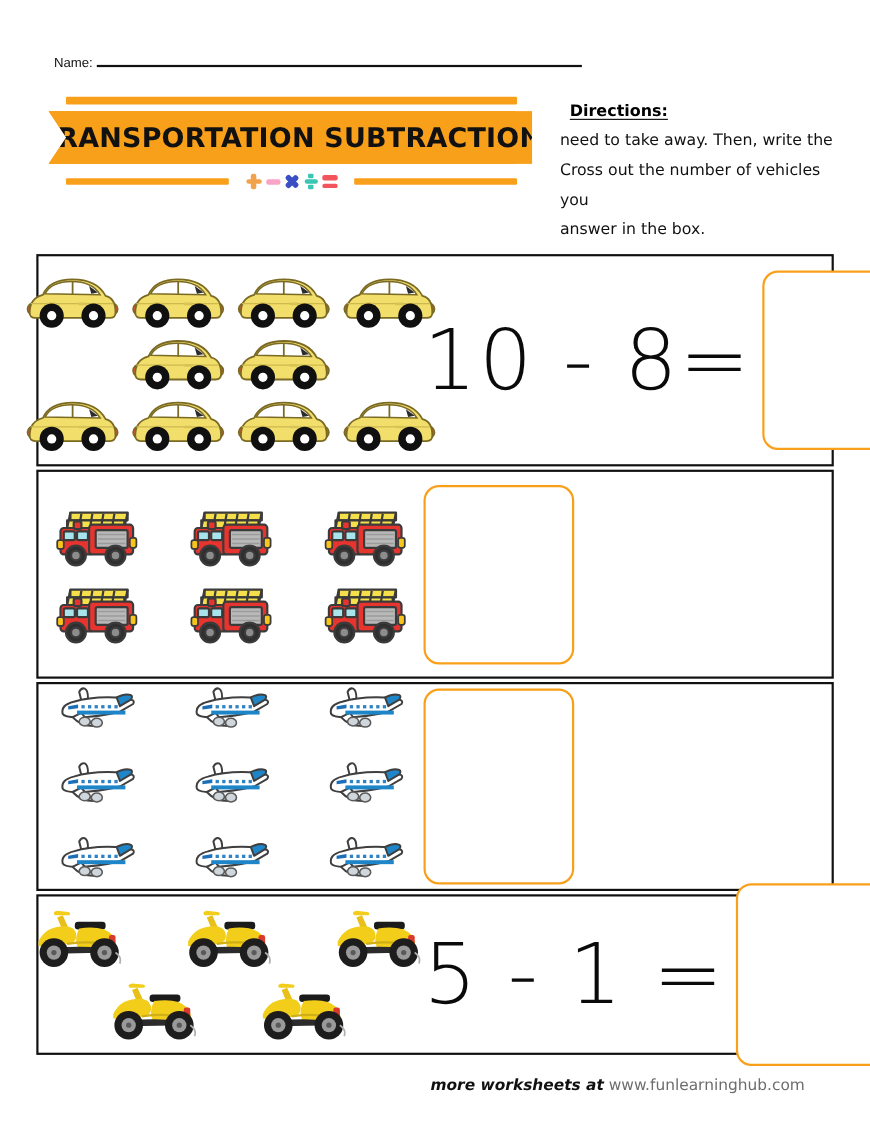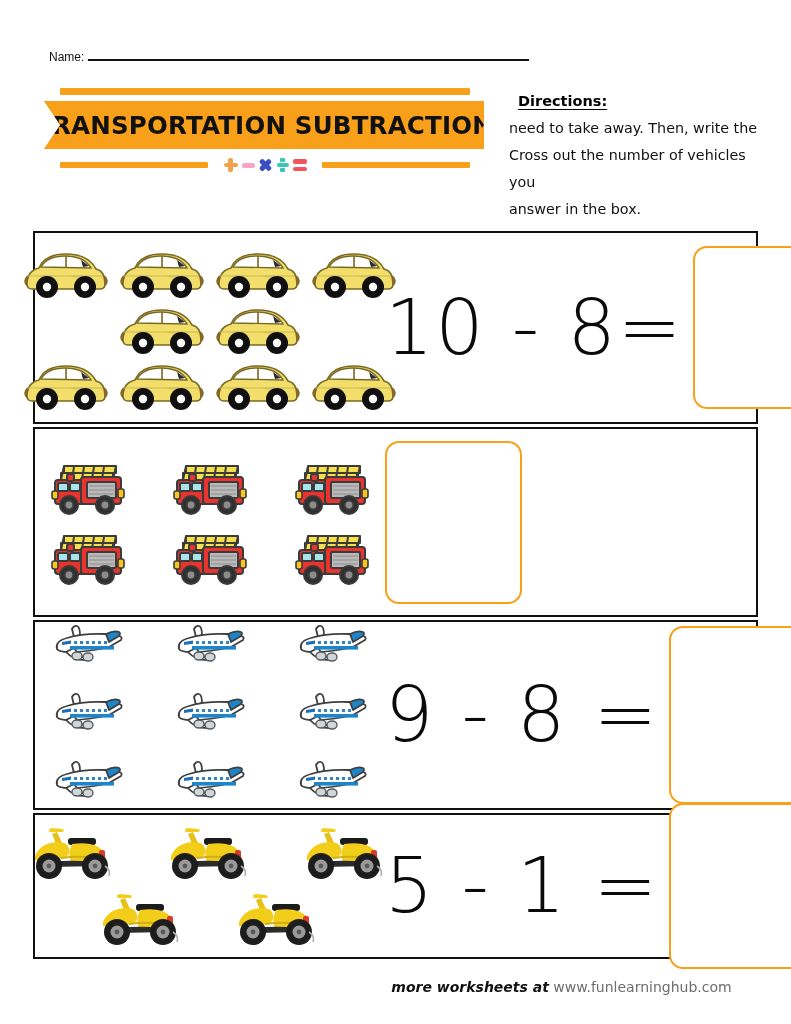--- a/index.html
+++ b/index.html
@@ -982,23 +982,20 @@
  </g>
  <g stroke="#5a5a5a" stroke-width="1.4">
   <ellipse cx="25" cy="35" rx="5" ry="4" fill="#cfd6dc"></ellipse>
   <ellipse cx="36" cy="36" rx="5" ry="4" fill="#cfd6dc"></ellipse>
  </g>
 </svg>
             </span>
           </div>
         </div>
     </div>
-    <div class="eq-zone">
-      <span class="equation">9 - 8 =</span>
-    </div>
     <div class="answer-zone">
       <div class="answer-box ab3"></div>
     </div>
   </div>
 
   <div class="prob-row r4">
     <div class="icon-zone">
       <div class="icon-grid" id="grid-4" style="gap: 4px;">
           <div class="icon-line" style="gap: 42px;">
             <span>

